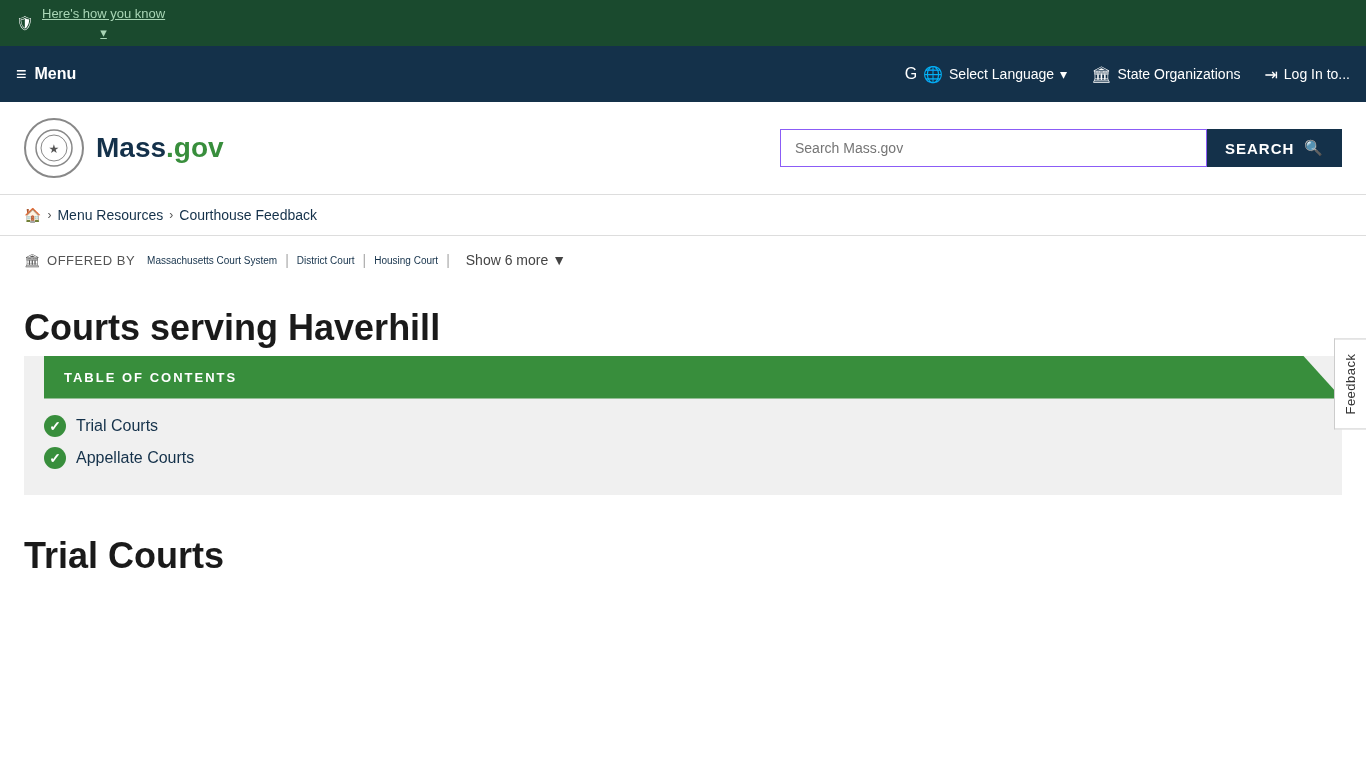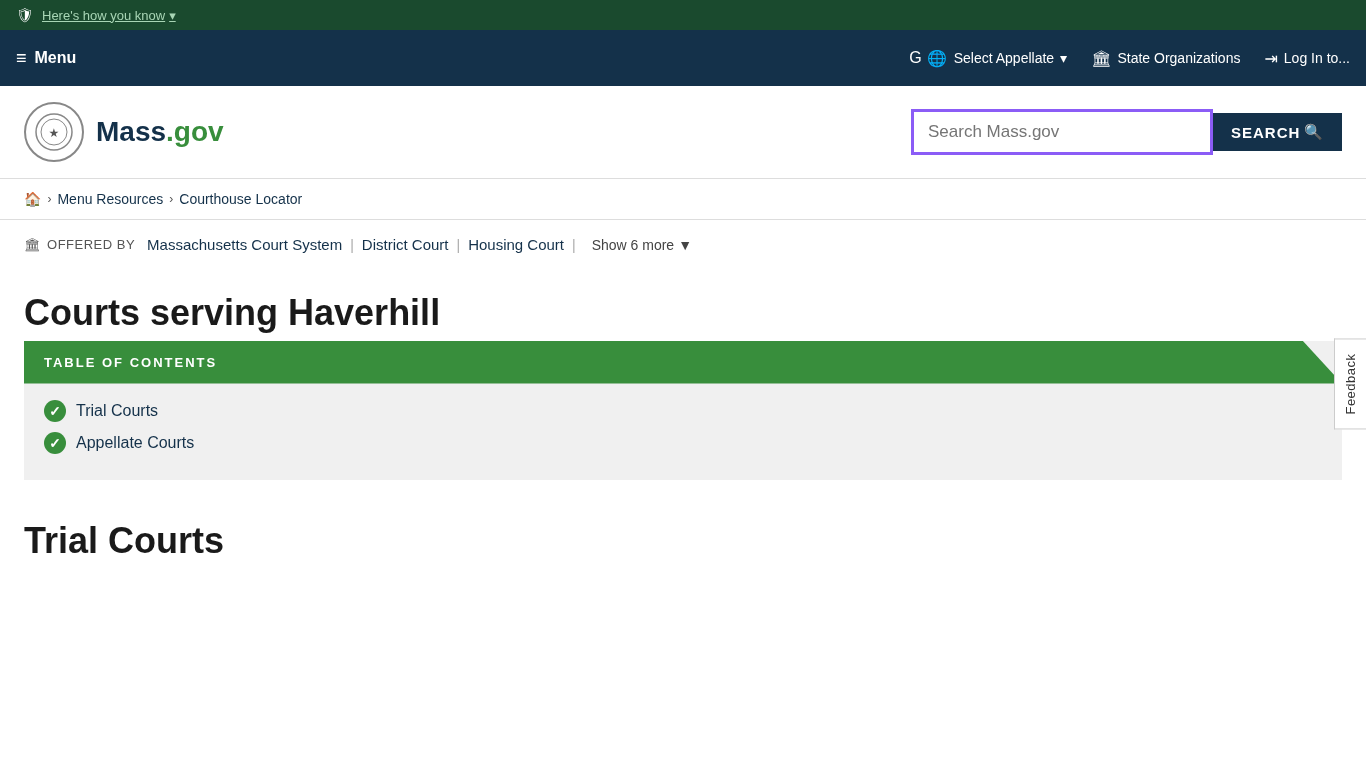--- a/index.html
+++ b/index.html
@@ -17,21 +17,21 @@
     }
     .top-banner .shield-icon {
       width: 18px; height: 18px;
       display: inline-flex; align-items: center; justify-content: center;
       font-size: 14px;
     }
     .top-banner .how-you-know {
       color: #a8d5b5;
       text-decoration: underline;
       cursor: pointer;
-      display: flex; align-items: center; gap: 4px;
+      display: flex; align-items: center; gap: 4px; flex-direction: column;
     }
 
     
     .nav-bar {
       background: #14314a;
       color: #fff;
       display: flex;
       align-items: center;
       justify-content: space-between;
       padding: 0 16px;
@@ -68,29 +68,29 @@
       border-radius: 50%;
       border: 2px solid #888;
       display: flex; align-items: center; justify-content: center;
       font-size: 28px; color: #555;
     }
     .logo-text { font-size: 28px; font-weight: bold; color: #14314a; }
     .logo-dot { color: #388e3c; }
 
     .search-area { display: flex; align-items: center; }
     .search-input {
-      border: 3px solid #8b5cf6; padding: 10px 14px;
-      font-size: 17px; width: 302px;
+      border: 1px solid #8b5cf6; padding: 10px 14px;
+      font-size: 14px; width: 427px;
       outline: none;
     }
     .search-btn {
       background: #14314a; color: #fff;
       border: none; padding: 10px 18px;
       font-size: 15px; font-weight: bold;
-      cursor: pointer; display: flex; align-items: center; gap: 4px;
+      cursor: pointer; display: flex; align-items: center; gap: 10px;
       letter-spacing: 1px;
     }
 
     
     .breadcrumb {
       padding: 12px 24px;
       font-size: 14px;
       color: #14314a;
       display: flex; align-items: center; gap: 6px;
       border-bottom: 1px solid #ddd;
@@ -105,21 +105,21 @@
       color: #444;
       display: flex; align-items: center; gap: 0;
       flex-wrap: wrap;
     }
     .offered-by .label {
       display: flex; align-items: center; gap: 6px;
       margin-right: 12px;
       color: #555; font-size: 13px; text-transform: uppercase; letter-spacing: 0.5px;
     }
     .offered-by .org-link {
-      color: #14314a; text-decoration: none; font-size: 15px;
+      color: #14314a; text-decoration: none; font-size: 10px;
     }
     .offered-by .sep { color: #aaa; margin: 0 8px; }
     .show-more {
       display: flex; align-items: flex-start; gap: 4px;
       color: #444; font-size: 14px; cursor: pointer; margin-left: 8px;
     }
 
     
     .main-content { padding: 0 24px 40px; }
 
@@ -136,20 +136,21 @@
     .toc-container {
       background: #f0f0f0;
       margin-bottom: 32px;
     }
     .toc-header {
       background: #388e3c;
       color: #fff;
       padding: 14px 20px;
       font-size: 13px; font-weight: bold; letter-spacing: 2px;
       clip-path: polygon(0 0, 97% 0, 100% 100%, 0 100%);
+      margin-left: 20px;
     }
     .toc-body { padding: 16px 20px; }
     .toc-item {
       display: flex; align-items: center; gap: 10px;
       margin-bottom: 10px;
     }
     .toc-icon {
       width: 22px; height: 22px; border-radius: 50%;
       background: #388e3c; color: #fff;
       display: flex; align-items: center; justify-content: center;
@@ -200,21 +201,21 @@
   <div class="nav-left">
     <button class="nav-menu-btn">
       <span class="hamburger-icon">≡</span>
       <span>Menu</span>
     </button>
   </div>
   <div class="nav-right">
     <div class="nav-right-item">
       <span class="icon">G</span>
       <span class="icon">🌐</span>
-      <span>Select Appellate</span>
+      <span>Select Language</span>
       <span>▾</span>
     </div>
     <div class="nav-right-item">
       <span class="icon">🏛</span>
       <span>State Organizations</span>
     </div>
     <div class="nav-right-item">
       <span class="icon">⇥</span>
       <span>Log In to...</span>
     </div>
@@ -243,21 +244,21 @@
   </div>
 </header>
 
 <div class="breadcrumb">
   <a href="#">
     <span>🏠</span>
   </a>
   <span class="chevron">›</span>
   <a href="#">Menu Resources</a>
   <span class="chevron">›</span>
-  <span>Courthouse Locator</span>
+  <span>Courthouse Feedback</span>
 </div>
 
 <div class="offered-by">
   <span class="label">
     <span>🏛</span>
     <span>OFFERED BY</span>
   </span>
   <a href="#" class="org-link">Massachusetts Court System</a>
   <span class="sep">|</span>
   <a href="#" class="org-link">District Court</a>

